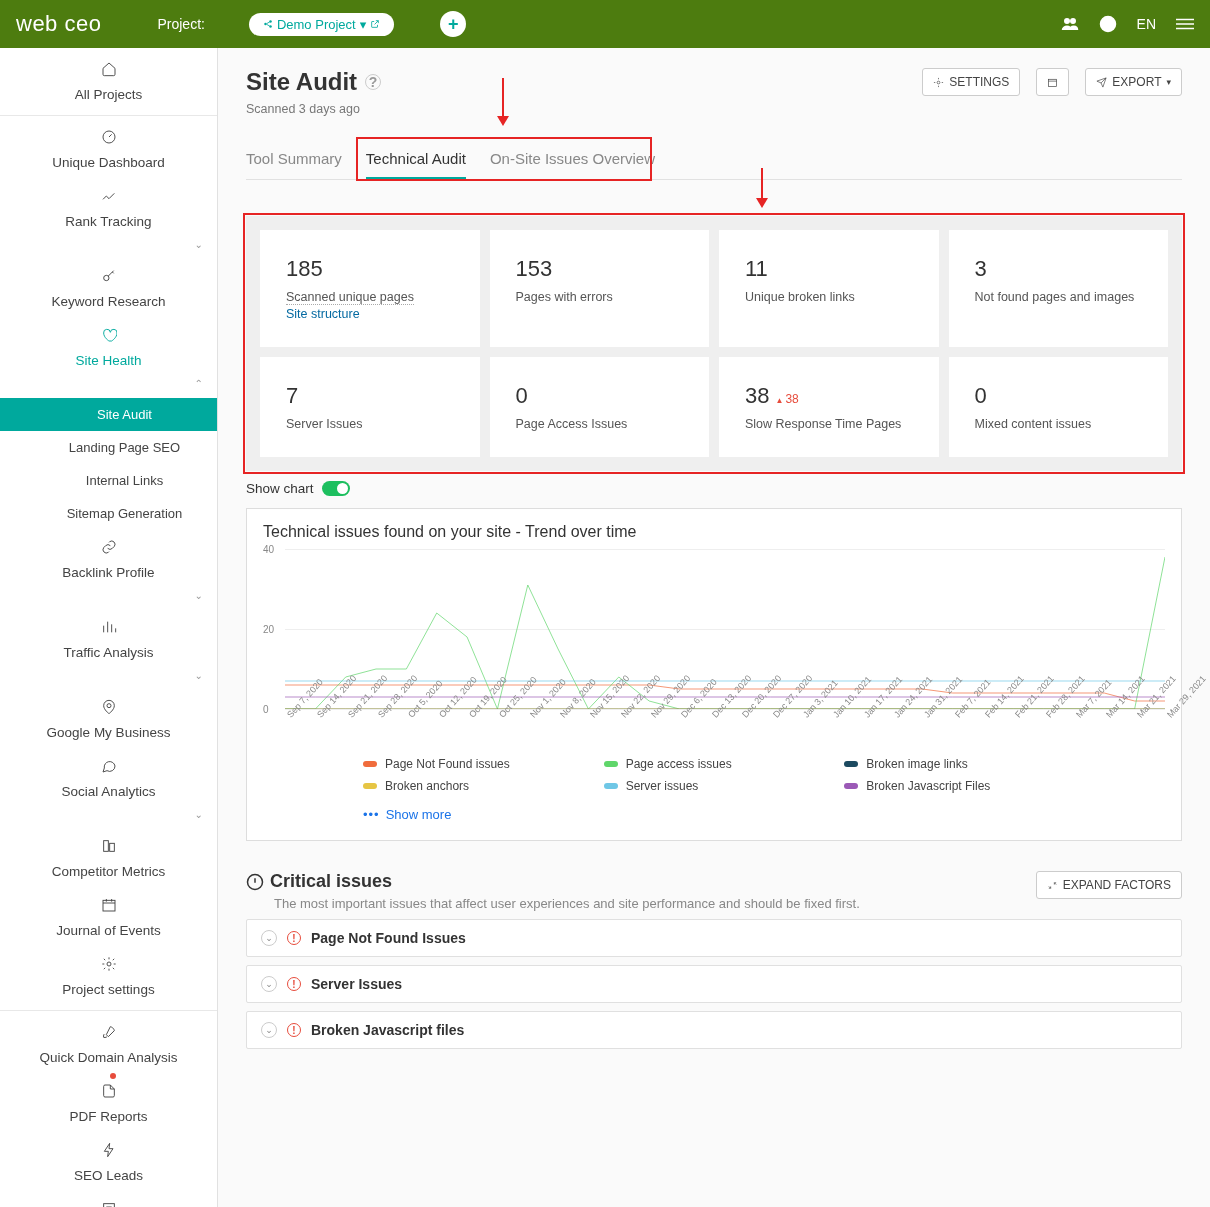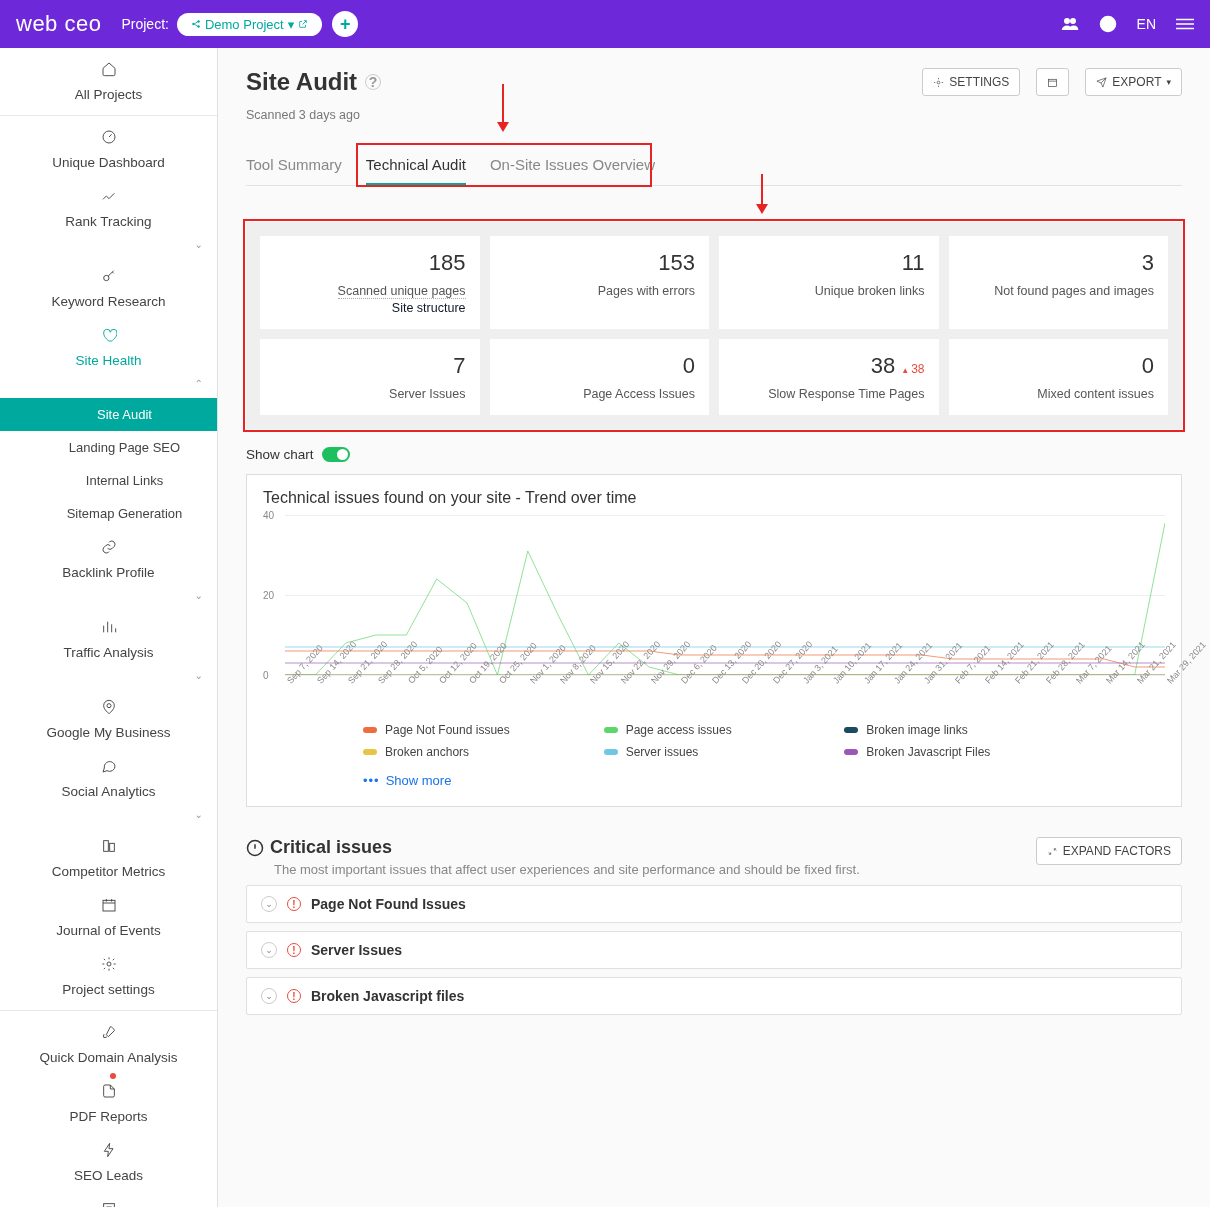--- a/index.html
+++ b/index.html
@@ -1,18 +1,18 @@
 <!DOCTYPE html>
 <html><head>
   <meta charset="utf-8">
   <style>
     * { box-sizing: border-box; margin: 0; padding: 0; }
     body { font-family: -apple-system, BlinkMacSystemFont, "Segoe UI", Arial, sans-serif; font-size: 13px; color: #333; background: #fff; }
     
-    .topbar { background: #6d28d9; height: 48px; display: flex; align-items: center; padding: 0 16px; color: #fff; }
+    .topbar { background: #4d7c0f; height: 48px; display: flex; align-items: center; padding: 0 16px; color: #fff; gap: 36px; }
     .logo { font-size: 22px; font-weight: 400; letter-spacing: 0.5px; margin-right: 20px; font-family: Arial; }
     .project-label { font-size: 14px; margin-right: 8px; }
     .project-chip { background: #fff; color: #00a99d; border-radius: 16px; padding: 4px 14px; font-size: 13px; display: inline-flex; align-items: center; gap: 4px; }
     .project-chip svg { width: 10px; height: 10px; }
     .plus-btn { width: 26px; height: 26px; border-radius: 50%; background: #fff; color: #00a99d; display: flex; align-items: center; justify-content: center; margin-left: 10px; font-size: 18px; font-weight: bold; cursor: pointer; }
     .topbar-right { margin-left: auto; display: flex; align-items: center; gap: 20px; }
     .topbar-right svg { width: 18px; height: 18px; fill: #fff; }
     .topbar-lang { font-size: 14px; }
     
     .layout { display: flex; }
@@ -23,48 +23,48 @@
     .side-item.sub.active { background: #00a99d; color: #fff; }
     .side-item svg { width: 16px; height: 16px; fill: none; stroke: currentColor; stroke-width: 1.4; flex-shrink: 0; }
     .side-item .chev { margin-left: auto; font-size: 10px; color: #999; }
     .side-divider { border-top: 1px solid #e8e8e8; margin: 4px 0; }
     .side-item .dot { width: 6px; height: 6px; background: #e74c3c; border-radius: 50%; position: absolute; margin-left: 8px; margin-top: -10px; }
     
     .main { flex: 1; background: #fafafa; padding: 20px 28px; min-width: 0; }
     .page-head { display: flex; align-items: flex-start; }
     .page-title { font-size: 24px; font-weight: 600; color: #333; display: flex; align-items: center; gap: 8px; }
     .page-title .q { font-size: 14px; color: #999; border: 1px solid #ccc; border-radius: 50%; width: 16px; height: 16px; display: inline-flex; align-items: center; justify-content: center; }
-    .page-sub { font-size: 12.5px; color: #777; margin-top: 12px; }
+    .page-sub { font-size: 12.5px; color: #777; margin-top: 6px; }
     .page-actions { margin-left: auto; display: flex; gap: 16px; }
     .btn-light { background: #fff; border: 1px solid #ccc; border-radius: 3px; padding: 6px 10px; font-size: 12px; color: #444; display: inline-flex; align-items: center; gap: 5px; cursor: pointer; }
     .btn-light svg { width: 11px; height: 11px; fill: none; stroke: currentColor; stroke-width: 1.5; }
     
     .tabs { display: flex; gap: 24px; margin-top: 24px; border-bottom: 1px solid #e1e1e1; position: relative; }
     .tab { padding: 10px 0; color: #888; font-size: 15px; cursor: pointer; }
     .tab.active { color: #333; border-bottom: 2px solid #00a99d; }
     .anno-box1 { position: absolute; left: 110px; top: -3px; width: 296px; height: 44px; border: 2px solid #e62424; pointer-events: none; }
     .anno-arrow1 { position: absolute; left: 251px; top: -62px; height: 50px; }
     .anno-arrow1::before { content:""; position: absolute; left: 5px; top: 0; width: 2px; height: 42px; background: #e62424; }
     .anno-arrow1::after { content:""; position: absolute; left: 0; top: 38px; border-left: 6px solid transparent; border-right: 6px solid transparent; border-top: 10px solid #e62424; }
     
     .cards-wrap { position: relative; margin-top: 36px; }
     .anno-box2 { position: absolute; left: -3px; top: -3px; right: -3px; bottom: -3px; border: 2px solid #e62424; pointer-events: none; }
     .anno-arrow2 { position: absolute; left: 510px; top: -48px; height: 40px; }
     .anno-arrow2::before { content:""; position: absolute; left: 5px; top: 0; width: 2px; height: 34px; background: #e62424; }
     .anno-arrow2::after { content:""; position: absolute; left: 0; top: 30px; border-left: 6px solid transparent; border-right: 6px solid transparent; border-top: 10px solid #e62424; }
     .cards-bg { background: #efefef; padding: 14px; display: grid; grid-template-columns: repeat(4, 1fr); gap: 10px; }
-    .card { background: #fff; padding: 14px; text-align: right; }
+    .card { background: #fff; padding: 26px; }
     .card-num { font-size: 22px; font-weight: 500; color: #333; }
     .card-label { font-size: 12.5px; color: #555; margin-top: 8px; border-bottom: 1px dotted #aaa; display: inline-block; }
     .card-label.nodash { border-bottom: none; }
-    .card-link { color: #0f172a; font-size: 12.5px; display: block; margin-top: 2px; margin-left: 28px; }
+    .card-link { color: #0369a1; font-size: 12.5px; display: block; margin-top: 2px; }
     .card-delta { color: #e74c3c; font-size: 12px; margin-left: 6px; }
     .card-delta::before { content: "▲"; font-size: 8px; margin-right: 2px; }
     
-    .show-chart { display: flex; align-items: flex-start; gap: 8px; margin-top: 18px; font-size: 13.5px; color: #333; }
+    .show-chart { display: flex; align-items: flex-start; gap: 8px; margin-top: 10px; font-size: 13.5px; color: #333; }
     .toggle { width: 28px; height: 15px; background: #1dbf5f; border-radius: 8px; position: relative; cursor: pointer; }
     .toggle::after { content:""; position: absolute; right: 2px; top: 2px; width: 11px; height: 11px; background: #fff; border-radius: 50%; }
     
     .chart-panel { background: #fff; border: 1px solid #ddd; margin-top: 12px; padding: 14px 16px 4px; }
     .chart-title { font-size: 16px; color: #333; margin-bottom: 8px; }
     .chart-area { position: relative; height: 160px; margin-left: 22px; }
     .y-tick { position: absolute; left: -22px; font-size: 10px; color: #888; transform: translateY(-50%); }
     .grid-line { position: absolute; left: 0; right: 0; border-top: 1px solid #eee; }
     .chart-svg { position: absolute; left: 0; right: 0; top: 0; bottom: 0; width: 100%; height: 100%; }
     .x-labels { display: flex; justify-content: space-between; margin-left: 22px; margin-top: 4px; }

